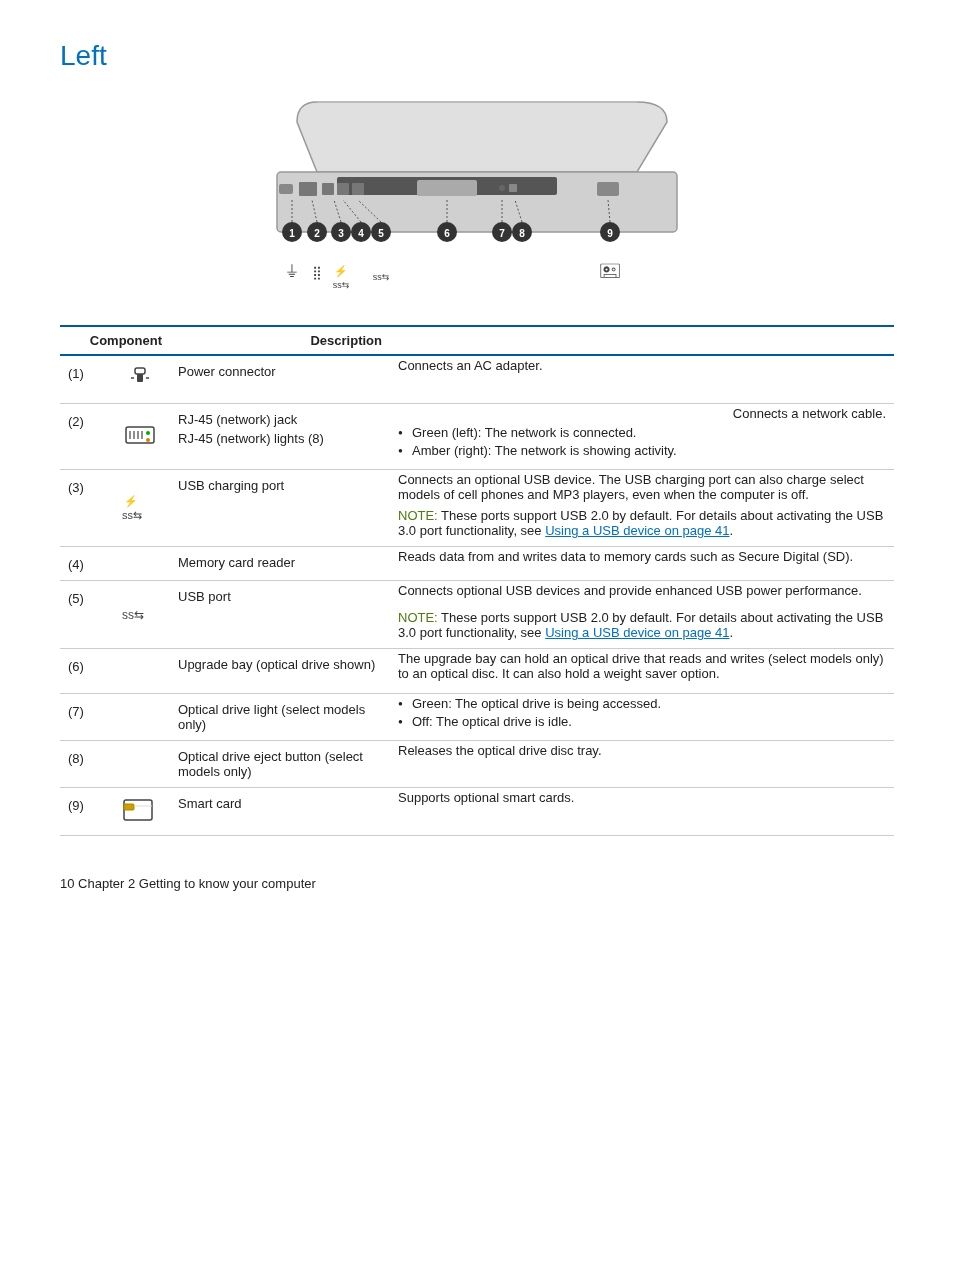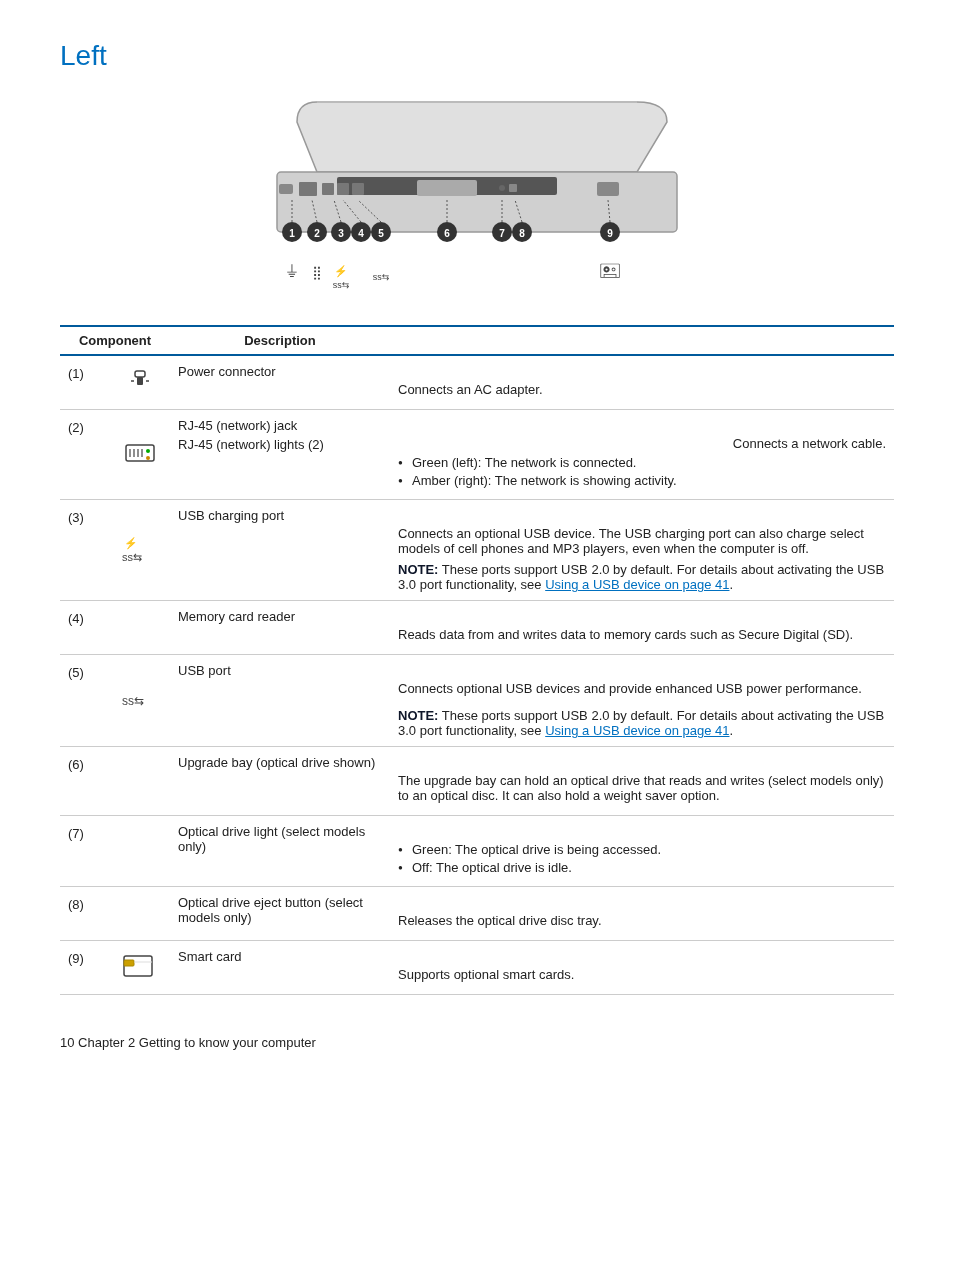--- a/index.html
+++ b/index.html
@@ -27,21 +27,21 @@
       border-collapse: collapse;
       margin-bottom: 30px;
     }
     table.component-table thead tr {
       border-top: 2px solid #005a9c;
       border-bottom: 2px solid #005a9c;
     }
     table.component-table thead th {
       font-weight: bold;
       padding: 6px 8px;
-      text-align: center;
+      text-align: right;
       font-size: 13px;
     }
     table.component-table tbody tr {
       border-bottom: 1px solid #ccc;
       vertical-align: top;
     }
     table.component-table tbody td {
       padding: 8px 8px;
       vertical-align: middle;
     }
@@ -55,25 +55,25 @@
       width: 60px;
       text-align: center;
       vertical-align: middle;
     }
     table.component-table tbody td.name-col {
       width: 220px;
       vertical-align: top;
     }
     table.component-table tbody td.desc-col {
       vertical-align: top;
-      padding-top: 26px;
+      padding-top: 2px;
     }
     .note-label {
-      color: #0f172a;
-      font-weight: bold;
+      color: #4d7c0f;
+      font-weight: normal;
       margin-top: 13px;
     }
     .link-blue {
       color: #0070c0;
       text-decoration: underline;
     }
     .bullet-list {
       list-style: none;
       padding: 0;
       margin: 0;
@@ -208,21 +208,21 @@
         <td class="num-col">(2)</td>
         <td class="icon-col"><svg width="32" height="24" viewBox="0 0 32 24">
             <rect x="2" y="4" width="28" height="16" rx="2" fill="none" stroke="#444" stroke-width="1.5"></rect>
             <line x1="6" y1="8" x2="6" y2="16" stroke="#444" stroke-width="1.2"></line>
             <line x1="10" y1="8" x2="10" y2="16" stroke="#444" stroke-width="1.2"></line>
             <line x1="14" y1="8" x2="14" y2="16" stroke="#444" stroke-width="1.2"></line>
             <line x1="18" y1="8" x2="18" y2="16" stroke="#444" stroke-width="1.2"></line>
             <circle cx="24" cy="10" r="2" fill="#00aa00"></circle>
             <circle cx="24" cy="17" r="2" fill="#cc8800"></circle>
           </svg></td>
-        <td class="name-col">RJ-45 (network) jack<div class="sub-name">RJ-45 (network) lights (2)</div></td>
+        <td class="name-col">RJ-45 (network) jack<div class="sub-name">RJ-45 (network) lights (8)</div></td>
         <td class="desc-col">
           <p style="margin-bottom: 4px; text-align: right;">Connects a network cable.</p>
           <ul class="bullet-list">
             <li>Green (left): The network is connected.</li>
             <li>Amber (right): The network is showing activity.</li>
           </ul>
         </td>
       </tr>
       <tr>
         <td class="num-col">(3)</td>

